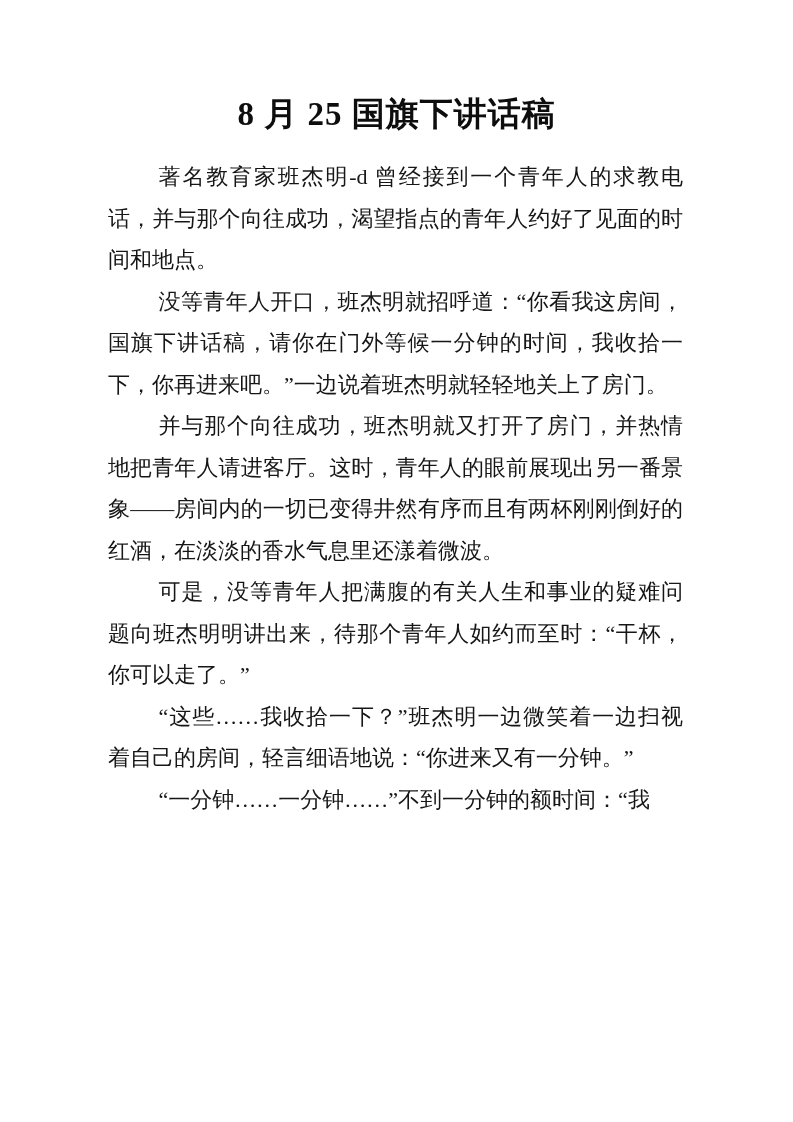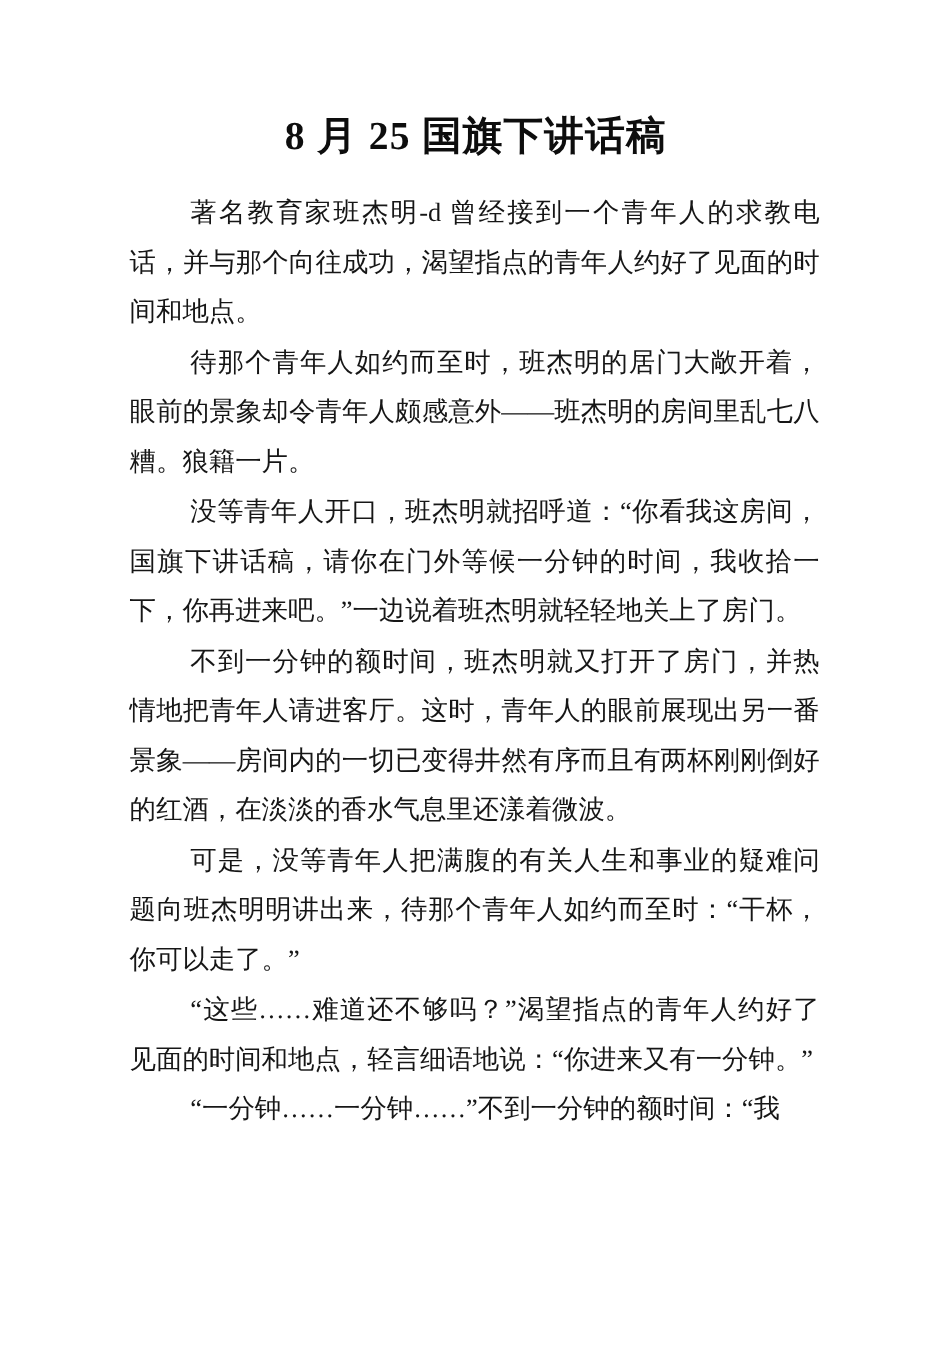--- a/index.html
+++ b/index.html
@@ -43,20 +43,19 @@
   }
 </style>
 </head>
 <body>
 
 <div class="page">
   <h1 class="doc-title">8 月 25 国旗下讲话稿</h1>
 
   <div class="doc-content">
     <p>著名教育家班杰明-d 曾经接到一个青年人的求教电话，并与那个向往成功，渴望指点的青年人约好了见面的时间和地点。</p>
-    <p>待那个青年人如约而至时，班杰明的居门大敞开着，眼前的景象却令青年人颇感意外——班杰明的房间里乱七八糟。狼籍一片。</p>
     <p>没等青年人开口，班杰明就招呼道：“你看我这房间，国旗下讲话稿，请你在门外等候一分钟的时间，我收拾一下，你再进来吧。”一边说着班杰明就轻轻地关上了房门。</p>
-    <p>不到一分钟的额时间，班杰明就又打开了房门，并热情地把青年人请进客厅。这时，青年人的眼前展现出另一番景象——房间内的一切已变得井然有序而且有两杯刚刚倒好的红酒，在淡淡的香水气息里还漾着微波。</p>
+    <p>并与那个向往成功，班杰明就又打开了房门，并热情地把青年人请进客厅。这时，青年人的眼前展现出另一番景象——房间内的一切已变得井然有序而且有两杯刚刚倒好的红酒，在淡淡的香水气息里还漾着微波。</p>
     <p>可是，没等青年人把满腹的有关人生和事业的疑难问题向班杰明明讲出来，待那个青年人如约而至时：“干杯，你可以走了。”</p>
-    <p>“这些……难道还不够吗？”渴望指点的青年人约好了见面的时间和地点，轻言细语地说：“你进来又有一分钟。”</p>
+    <p>“这些……我收拾一下？”班杰明一边微笑着一边扫视着自己的房间，轻言细语地说：“你进来又有一分钟。”</p>
     <p>“一分钟……一分钟……”不到一分钟的额时间：“我</p>
   </div>
 </div>
 
 </body></html>

